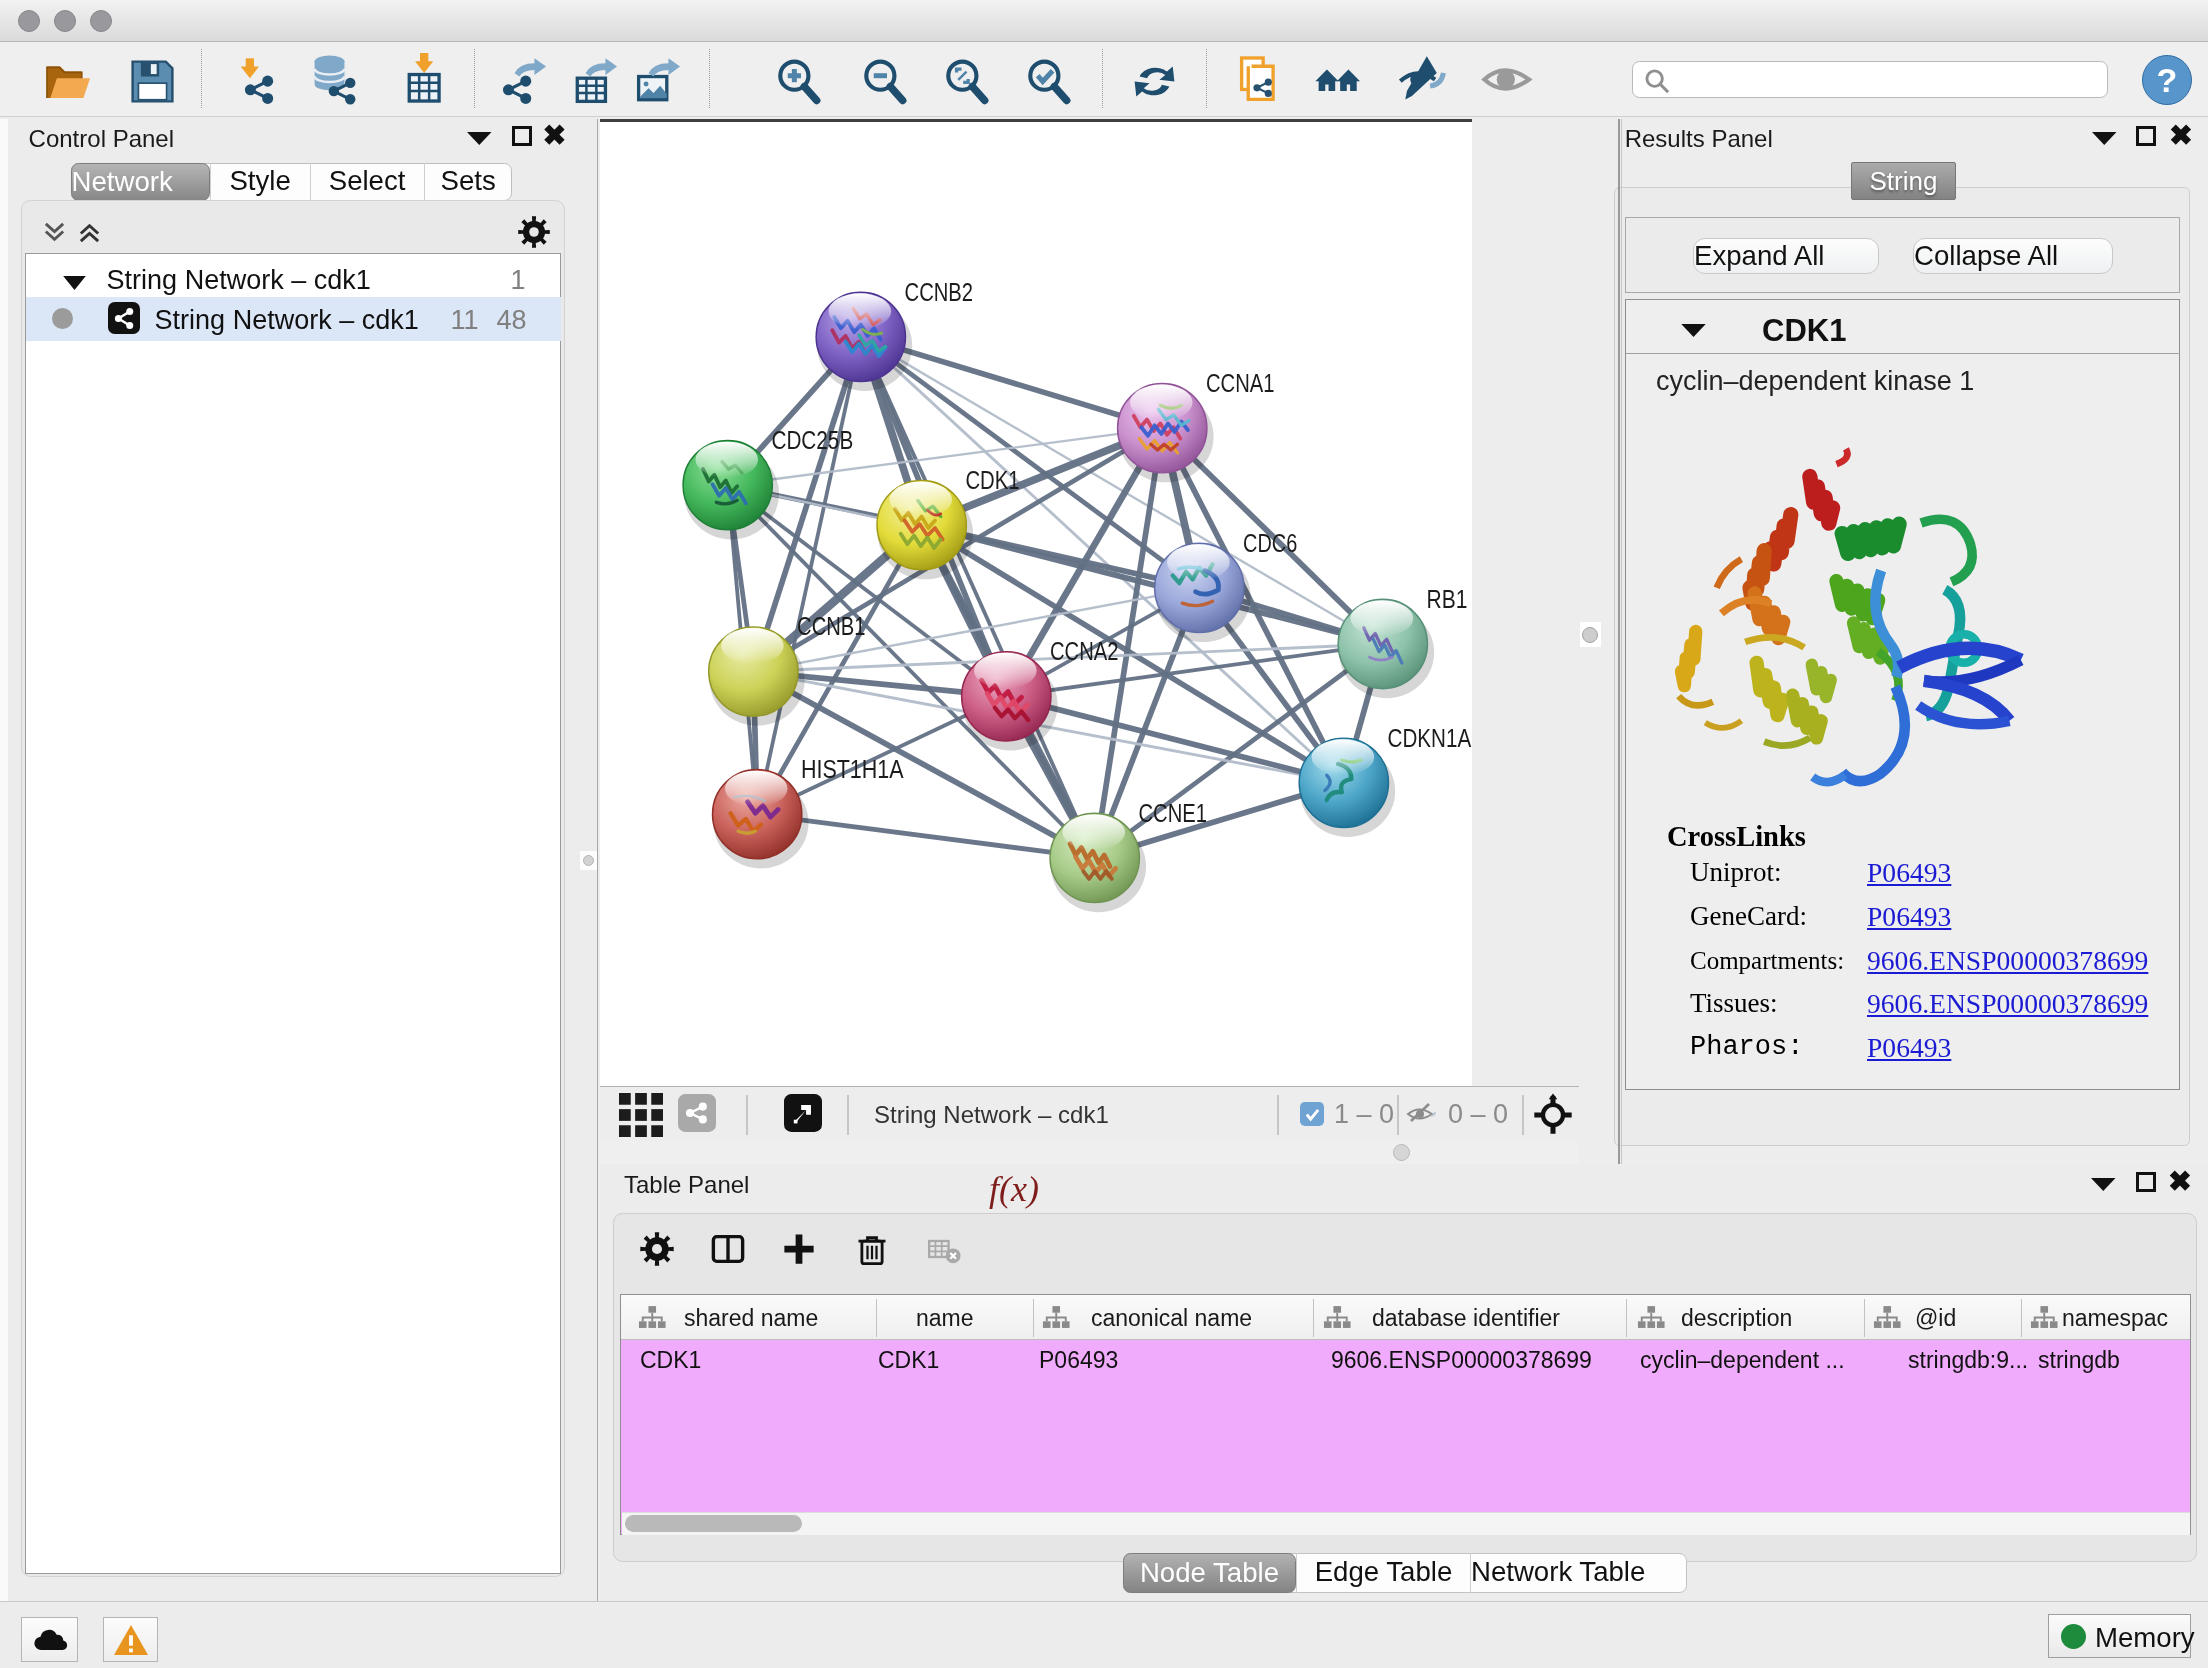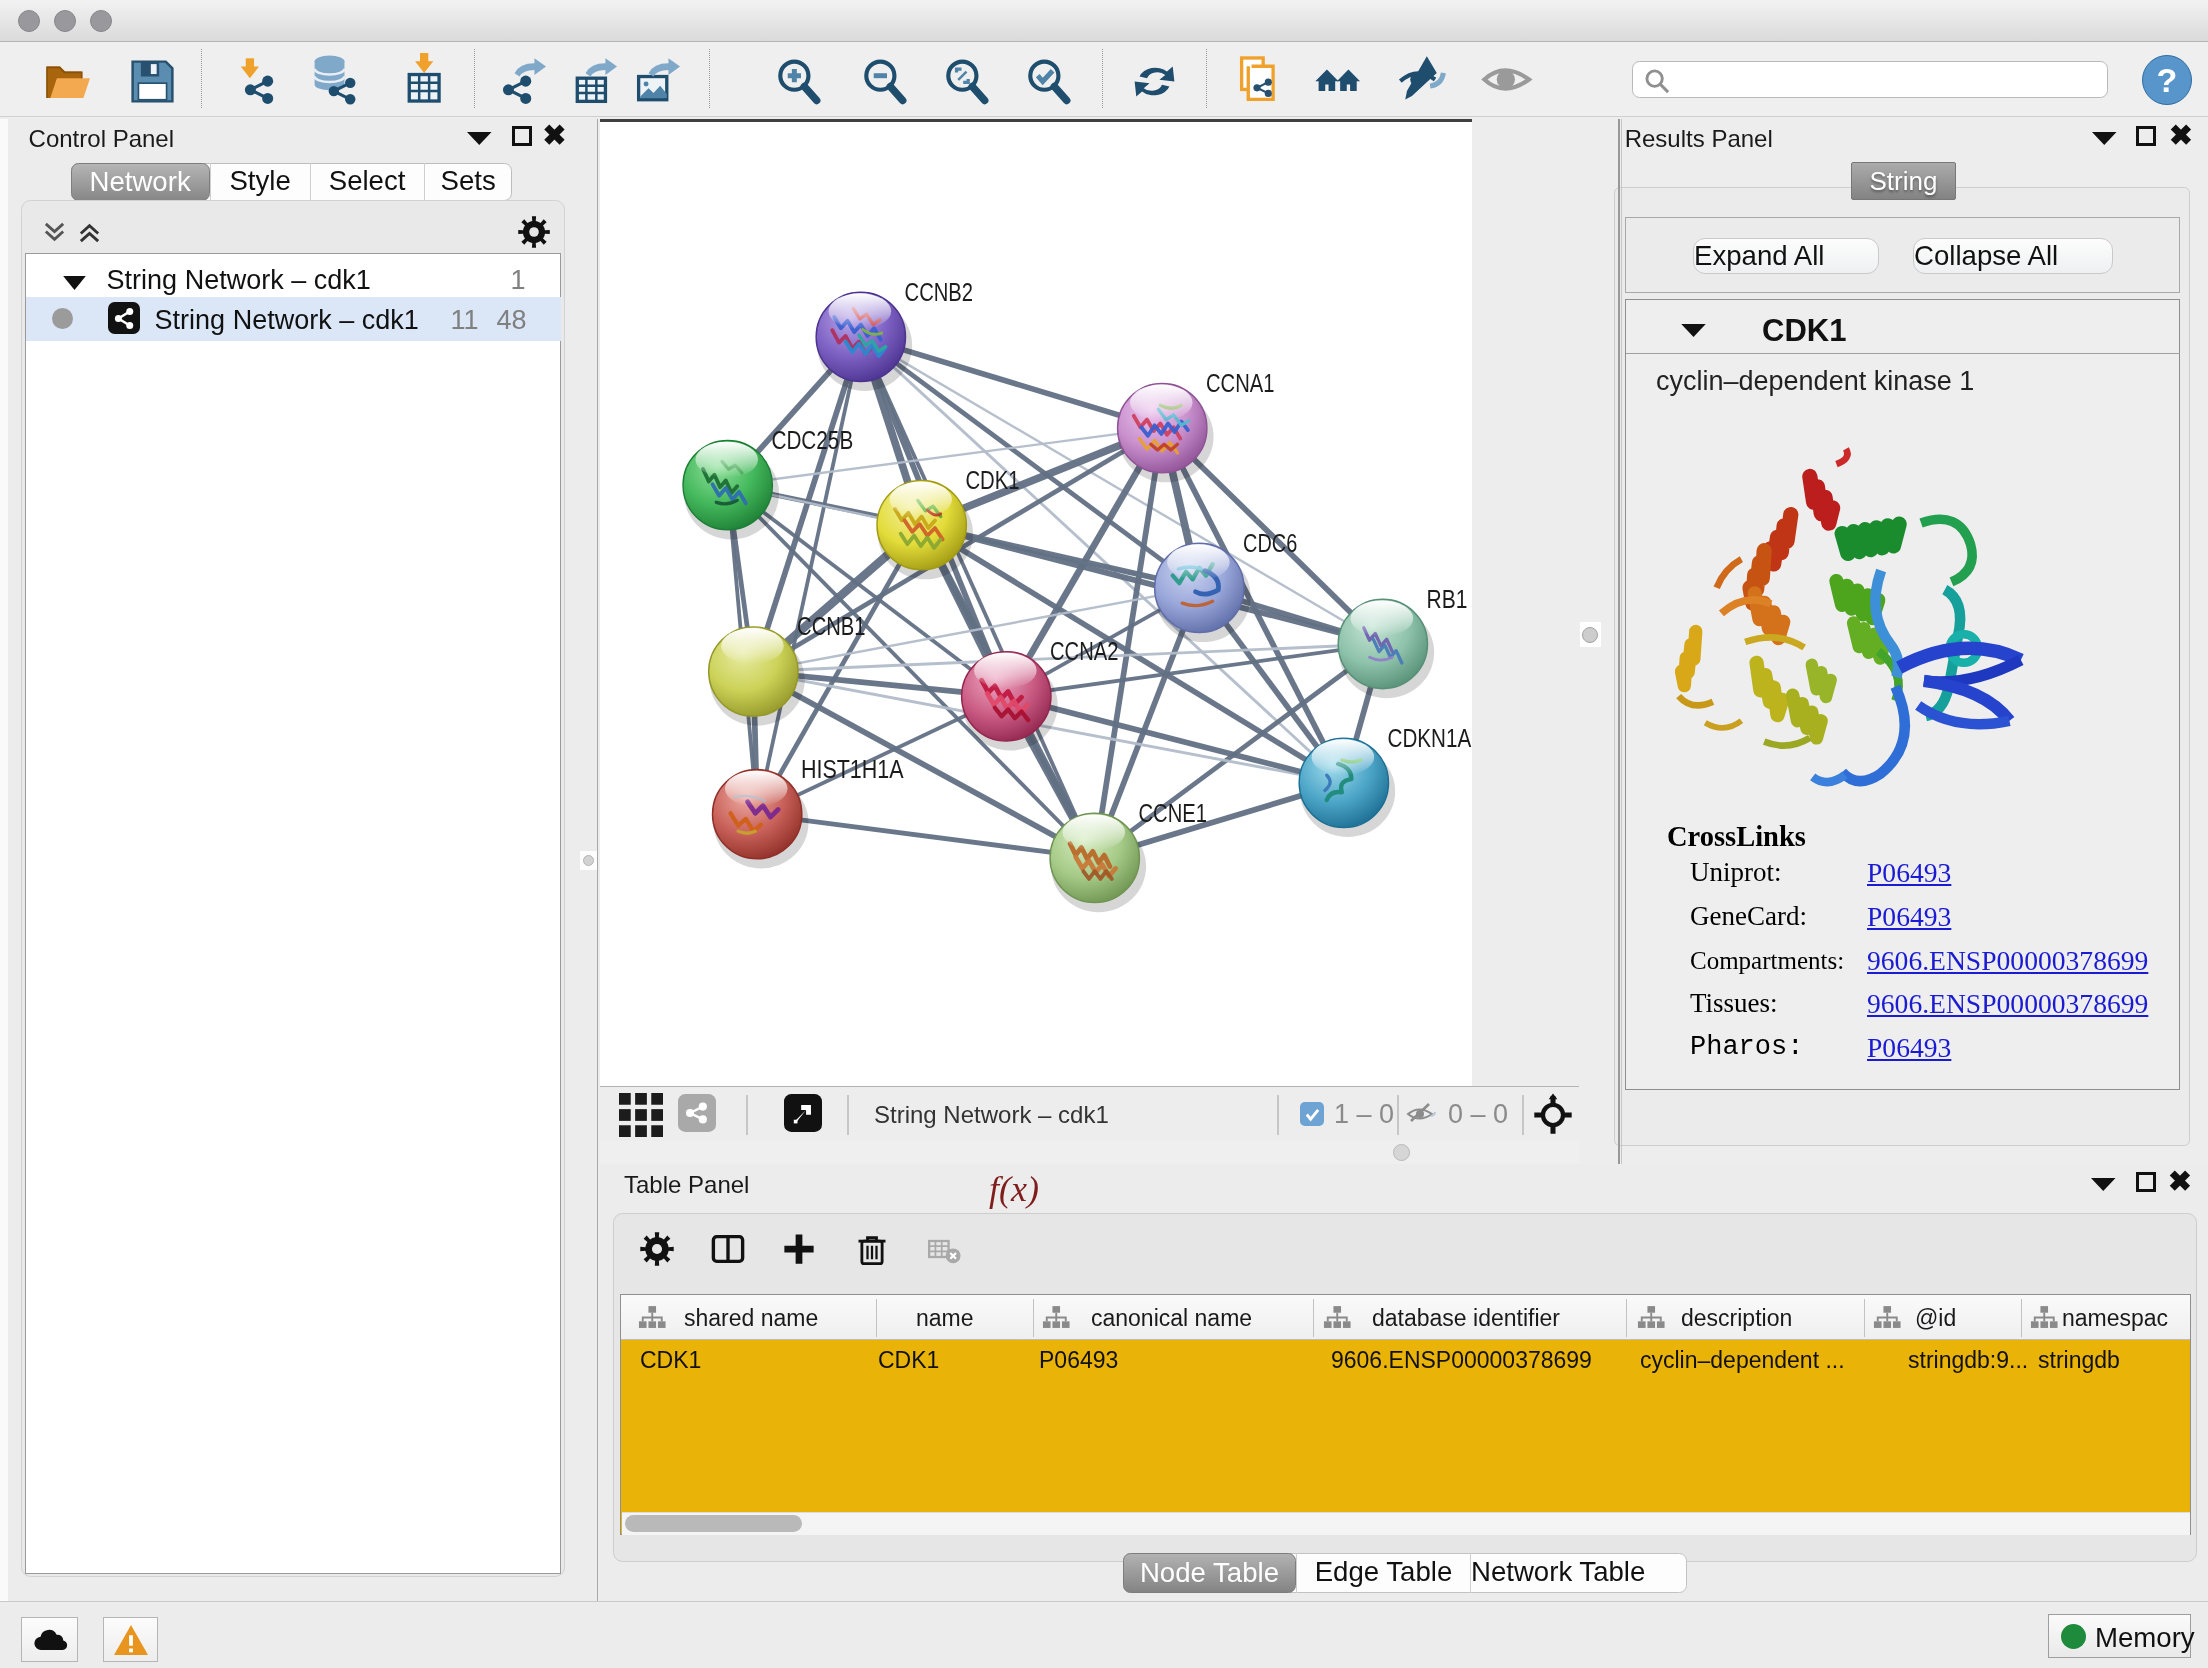--- a/index.html
+++ b/index.html
@@ -156,21 +156,21 @@
 <div class="abs" style="left:2142px;top:55px;width:50px;height:50px;border-radius:50%;background:#5795cb;border:1.9px solid #2e6da4;color:#fff;font-size:34px;font-weight:bold;text-align:center;line-height:48px">?</div>
 <div class="abs" style="left:0;top:119px;width:7.6px;height:1482px;background:#fafafa"></div>
 <div class="abs" style="left:7.6px;top:119px;width:590px;height:1482px;background:#ececec;border-right:1.9px solid #a8a8a8">
 <div class="abs paneltitle" style="left:21px;top:5.7px">Control Panel</div>
 <svg class="abs" style="left:457px;top:11.4px" width="28.5" height="17" viewBox="0 0 30 18">
       <path d="M2 2 h26 l-13 14 z" fill="#111"></path>
     </svg>
 <div class="abs" style="left:504px;top:6.7px;width:20px;height:20px;border:3.8px solid #111"></div>
 <div class="abs" style="left:535px;top:0px;font-size:28.5px;font-weight:bold;color:#111">✖</div>
 <div class="abs" style="left:63px;top:44px;width:441px;height:38px;background:#fdfdfd;border:1px solid #bdbdbd;border-radius:7.6px"></div>
-<div class="abs" style="left:63px;top:44px;width:139px;height:38px;background:linear-gradient(#b5b5b5,#878787);border:1px solid #7d7d7d;border-radius:7.6px;color:#fff;font-size:27.6px;text-align:center;line-height:36px">Network</div>
+<div class="abs" style="left:63px;top:44px;width:139px;height:38px;background:linear-gradient(#b5b5b5,#878787);border:1px solid #7d7d7d;border-radius:7.6px;color:#fff;font-size:27.6px;text-align:left;line-height:36px">Network</div>
 <div class="abs" style="left:202px;top:44px;width:100px;height:38px;border-left:1px solid #cfcfcf;color:#111;font-size:27.6px;text-align:center;line-height:36px">Style</div>
 <div class="abs" style="left:302px;top:44px;width:114px;height:38px;border-left:1px solid #cfcfcf;color:#111;font-size:27.6px;text-align:center;line-height:36px">Select</div>
 <div class="abs" style="left:416px;top:44px;width:88px;height:38px;border-left:1px solid #cfcfcf;color:#111;font-size:27.6px;text-align:center;line-height:36px">Sets</div>
 <div class="abs" style="left:13.3px;top:81px;width:544px;height:1377px;background:#e9e9e9;border:1px solid #d2d2d2;border-radius:9.5px"></div>
 <div class="abs" style="left:17px;top:93px;width:536px;height:41px">
       <svg class="abs" style="left:17px;top:7.6px" width="25" height="25" viewBox="0 0 26 26">
         <g fill="none" stroke="#555" stroke-width="3">
           <path d="M4 4 l9 8 9-8 M4 12 l9 8 9-8"></path>
         </g>
       </svg>
@@ -583,21 +583,21 @@
     <path d="M24 18 v-6 h16 v6" fill="none" stroke="#111" stroke-width="5"></path>
     <path d="M24 26 v24 M32 26 v24 M40 26 v24" stroke="#111" stroke-width="4"></path>
   </svg>
 <svg style="position:absolute;left:923px;top:1233px" width="42" height="32" viewBox="0 0 60 56">
     <rect x="4" y="14" width="34" height="28" fill="none" stroke="#a9a9a9" stroke-width="4"></rect>
     <path d="M4 23 h34 M4 32 h34 M15 14 v28 M26 14 v28" stroke="#a9a9a9" stroke-width="3"></path>
     <circle cx="46" cy="40" r="13" fill="#a9a9a9"></circle>
     <path d="M41 35 l10 10 M51 35 l-10 10" stroke="#fff" stroke-width="4"></path>
   </svg>
 <div class="abs" style="left:989px;top:1168px;font-family:'Liberation Serif',serif;font-style:italic;font-size:36px;color:#7f1d1d">f(x)</div>
-<div class="abs" style="left:620px;top:1294px;width:1571px;height:241px;background:#eab308;border:1px solid #8f8f8f">
+<div class="abs" style="left:620px;top:1294px;width:1571px;height:241px;background:#f0abfc;border:1px solid #8f8f8f">
 <div class="abs" style="left:0;top:0;width:1569px;height:45px;background:linear-gradient(#fafafa,#efefef);border-bottom:1px solid #bdbdbd"></div>
 <div class="abs" style="left:63px;top:9.5px;font-size:23px;color:#1a1a1a">shared name</div>
 <svg style="position:absolute;left:17px;top:9.5px" width="28.5" height="25" viewBox="0 0 30 26">
       <g fill="#8a8a8a">
         <rect x="11" y="1" width="8" height="7"></rect>
         <rect x="1" y="17" width="8" height="7"></rect>
         <rect x="11" y="17" width="8" height="7"></rect>
         <rect x="21" y="17" width="8" height="7"></rect>
         <path d="M15 8 v5 M5 17 v-4 h20 v4 M15 13 v4" stroke="#8a8a8a" stroke-width="2" fill="none"></path>
       </g>

